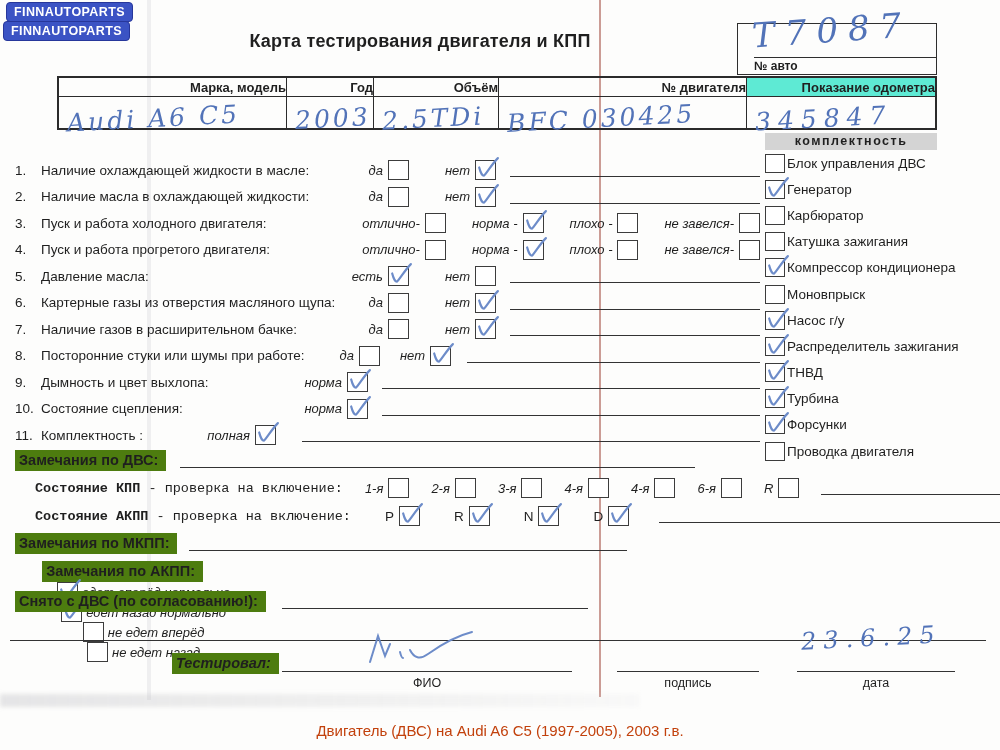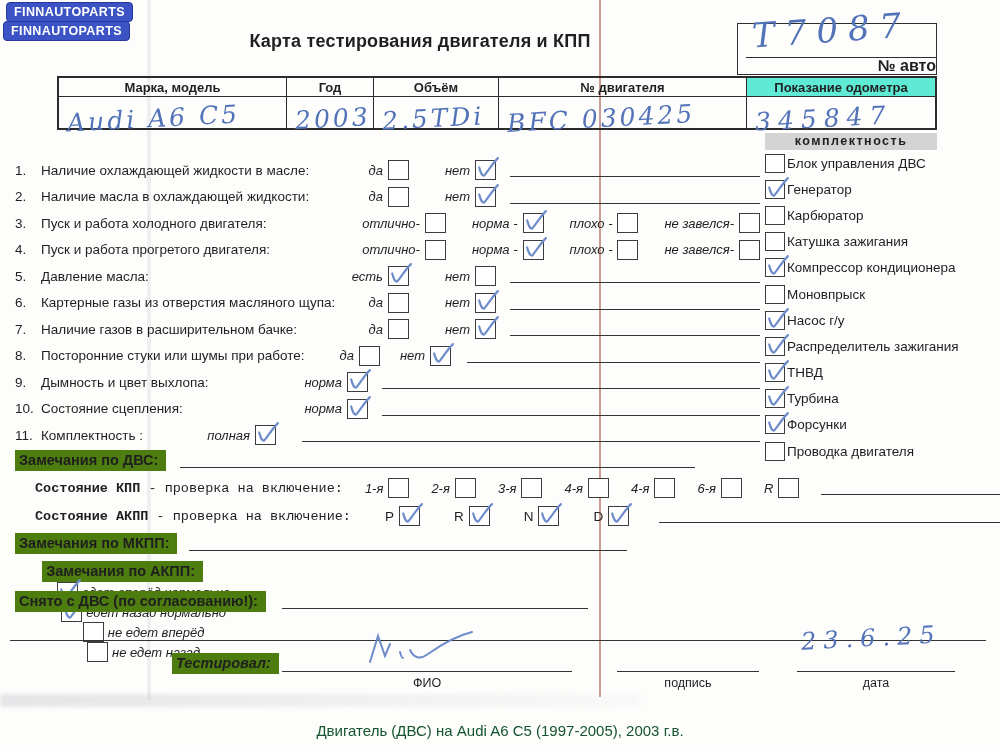--- a/index.html
+++ b/index.html
@@ -13,31 +13,31 @@
   
   .badge{position:absolute;height:16px;line-height:16px;padding:1px 7px;border-radius:4px;
         border:1.5px solid #27379b;color:#fff;font-weight:bold;font-size:12.5px;letter-spacing:0.4px;}
   .badge.b1{left:6px;top:2px;}
   .badge.b2{left:3px;top:21px;}
   
   .title{position:absolute;left:170px;top:31px;width:500px;margin:0;text-align:center;
         font-size:18px;font-weight:bold;letter-spacing:0.2px;}
   
   .auto-box{position:absolute;left:737px;top:23px;width:200px;height:52px;border:1.5px solid #2e2e2e;box-sizing:border-box;}
-  .auto-box .auto-label{position:absolute;left:8px;right:0;bottom:0;height:16px;border-top:1.5px solid #2e2e2e;
-        text-align:right;font-weight:bold;font-size:16px;line-height:16px;}
+  .auto-box .auto-label{position:absolute;left:16px;right:0;bottom:0;height:16px;border-top:1.5px solid #2e2e2e;
+        text-align:left;font-weight:bold;font-size:12px;line-height:16px;}
   .hw{font-family:"DejaVu Serif",serif;font-style:italic;color:#5273b8;}
   .auto-hw{position:absolute;left:14px;top:-14px;font-size:34px;letter-spacing:10px;transform:rotate(-4deg);white-space:nowrap;}
   
   .info-table{position:absolute;left:57px;top:76px;width:880px;border:2px solid #2b2b2b;box-sizing:border-box;}
   .info-row{display:flex;}
   .cell{box-sizing:border-box;border-right:1.5px solid #2b2b2b;position:relative;}
   .cell:last-child{border-right:none;}
   .cell.c0{width:228px;} .cell.c1{width:87px;} .cell.c2{width:125px;} .cell.c3{width:248px;} .cell.c4{flex:1;}
-  .head .cell{height:19px;border-bottom:1.5px solid #2b2b2b;text-align:center;font-weight:bold;font-size:13px;line-height:19px;}
+  .head .cell{height:19px;border-bottom:1.5px solid #2b2b2b;text-align:right;font-weight:bold;font-size:13px;line-height:19px;}
   .head .cell.c4{background:#5eead4;}
   .vals .cell{height:31px;}
   .cell-hw{position:absolute;left:8px;bottom:-5px;font-size:25px;white-space:nowrap;transform:rotate(-3deg);letter-spacing:3px;}
   .cell.c4 .cell-hw{letter-spacing:7px;}
   
   .box{width:21px;height:20px;border:1.6px solid #3c3c3c;background:#fff;position:relative;flex:none;box-sizing:border-box;}
   .tick{position:absolute;left:-2px;top:-6px;width:27px;height:27px;overflow:visible;}
   .tick path{fill:none;stroke:#6d8cc9;stroke-width:2.1px;stroke-linecap:round;}
   
   .questions{position:absolute;left:15px;top:157px;width:745px;}
@@ -84,21 +84,21 @@
   
   .tester-label{position:absolute;left:172px;top:653px;font-style:italic;}
   .sig-line{position:absolute;top:648px;height:24px;border-bottom:1.4px solid #333;box-sizing:border-box;}
   .sig-fio{left:282px;width:290px;} .sig-sign{left:617px;width:142px;} .sig-date{left:797px;width:158px;}
   .under-label{position:absolute;top:676px;text-align:center;font-size:12.5px;}
   .ul-fio{left:282px;width:290px;} .ul-sign{left:617px;width:142px;} .ul-date{left:797px;width:158px;}
   .scribble{position:absolute;left:70px;top:-18px;width:150px;height:40px;overflow:visible;}
   .scribble path{fill:none;stroke:#6d8cc9;stroke-width:2px;stroke-linecap:round;}
   .date-hw{position:absolute;left:4px;top:-24px;font-size:24px;letter-spacing:7px;transform:rotate(-3deg);white-space:nowrap;}
   
-  .caption{position:absolute;left:0;top:722px;width:100%;text-align:center;font-size:15px;color:#14532d;}
+  .caption{position:absolute;left:0;top:722px;width:100%;text-align:center;font-size:15px;color:#c2410c;}
 </style>
 </head>
 <body>
 
 <div class="page">
 
   <div class="fold-line"></div>
   <div class="scan-line"></div>
   <div class="bottom-smudge"></div>
 

